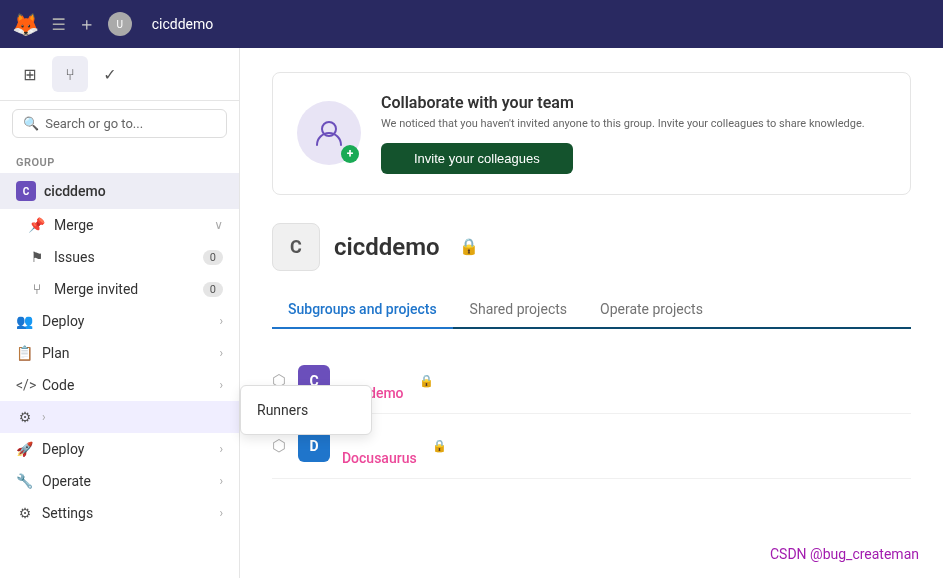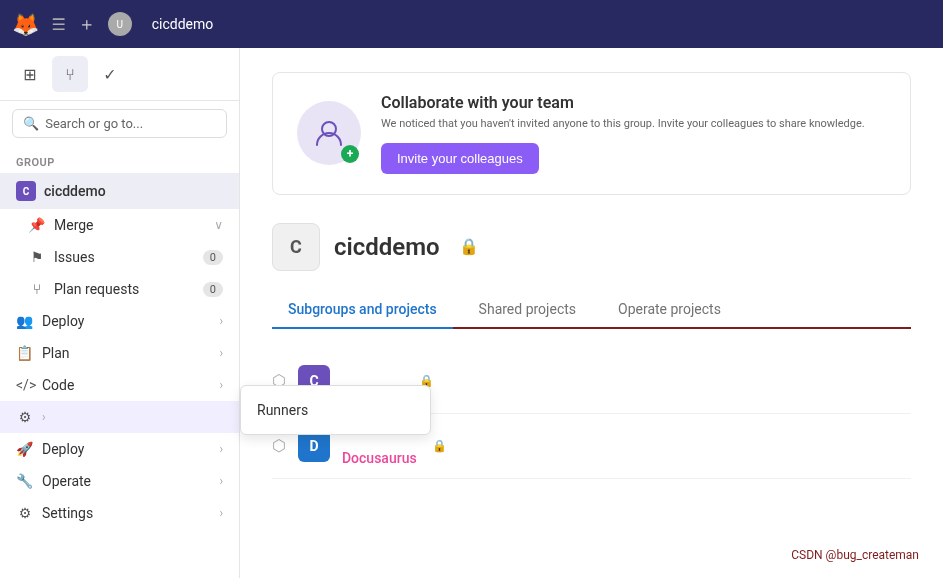--- a/index.html
+++ b/index.html
@@ -118,21 +118,21 @@
     
     .submenu-popup {
       position: absolute;
       left: 240px;
       top: 385px;
       background: #fff;
       border: 1px solid #ddd;
       border-radius: 6px;
       box-shadow: 0 4px 12px rgba(0,0,0,0.1);
       padding: 8px 0;
-      width: 191px;
+      width: 132px;
       z-index: 100;
     }
     .submenu-popup-item {
       padding: 8px 16px;
       cursor: pointer;
       font-size: 14px;
       color: #333;
     }
 
     
@@ -172,25 +172,25 @@
       width: 18px; height: 18px;
       background: #1aaa55;
       border-radius: 50%;
       display: flex; align-items: center; justify-content: center;
       color: #fff; font-size: 12px; font-weight: bold;
     }
     .invite-text { flex: 1; }
     .invite-text h3 { font-size: 16px; font-weight: 600; margin-bottom: 4px; }
     .invite-text p { color: #666; font-size: 11px; line-height: 1.5; }
     .invite-btn {
-      background: #8b5cf6;
+      background: #14532d;
       color: #fff;
       border: none;
       border-radius: 6px;
-      padding: 8px 16px;
+      padding: 8px 33px;
       font-size: 13px;
       cursor: pointer;
       margin-top: 10px;
       display: inline-block;
     }
 
     
     .group-header {
       display: flex;
       align-items: center;
@@ -208,22 +208,22 @@
     .group-name {
       font-size: 24px;
       font-weight: 600;
       color: #333;
     }
     .lock-icon { color: #888; font-size: 16px; margin-left: 6px; }
 
     
     .tabs {
       display: flex;
-      gap: 10px;
-      border-bottom: 2px solid #7f1d1d;
+      gap: 1px;
+      border-bottom: 2px solid #0c4a6e;
       margin-bottom: 20px;
     }
     .tab {
       padding: 10px 16px;
       cursor: pointer;
       font-size: 14px;
       color: #737373;
       border-bottom: 2px solid transparent;
       margin-bottom: -2px;
     }
@@ -259,22 +259,22 @@
       color: #ec4899;
       margin-top: 24px;
     }
     .project-lock { color: #aaa; font-size: 12px; margin-left: 4px; }
 
     
     .watermark {
       position: absolute;
       bottom: 16px;
       right: 24px;
-      color: #7f1d1d;
-      font-size: 12px;
+      color: #a21caf;
+      font-size: 14px;
     }
   </style>
 </head>
 <body>
 
 <div class="topbar">
   <span class="topbar-logo">🦊</span>
   <span class="topbar-icon">☰</span>
   <span class="topbar-plus">＋</span>
   <div class="topbar-avatar">U</div>
@@ -310,21 +310,21 @@
     </div>
 
     <div class="sidebar-item sub">
       <span class="item-icon">⚑</span>
       <span class="item-label">Issues</span>
       <span class="item-badge">0</span>
     </div>
 
     <div class="sidebar-item sub">
       <span class="item-icon">⑂</span>
-      <span class="item-label">Plan requests</span>
+      <span class="item-label">Merge invited</span>
       <span class="item-badge">0</span>
     </div>
 
     <div class="sidebar-item">
       <span class="item-icon">👥</span>
       <span class="item-label">Deploy</span>
       <span class="item-arrow">›</span>
     </div>
 
     <div class="sidebar-item">

